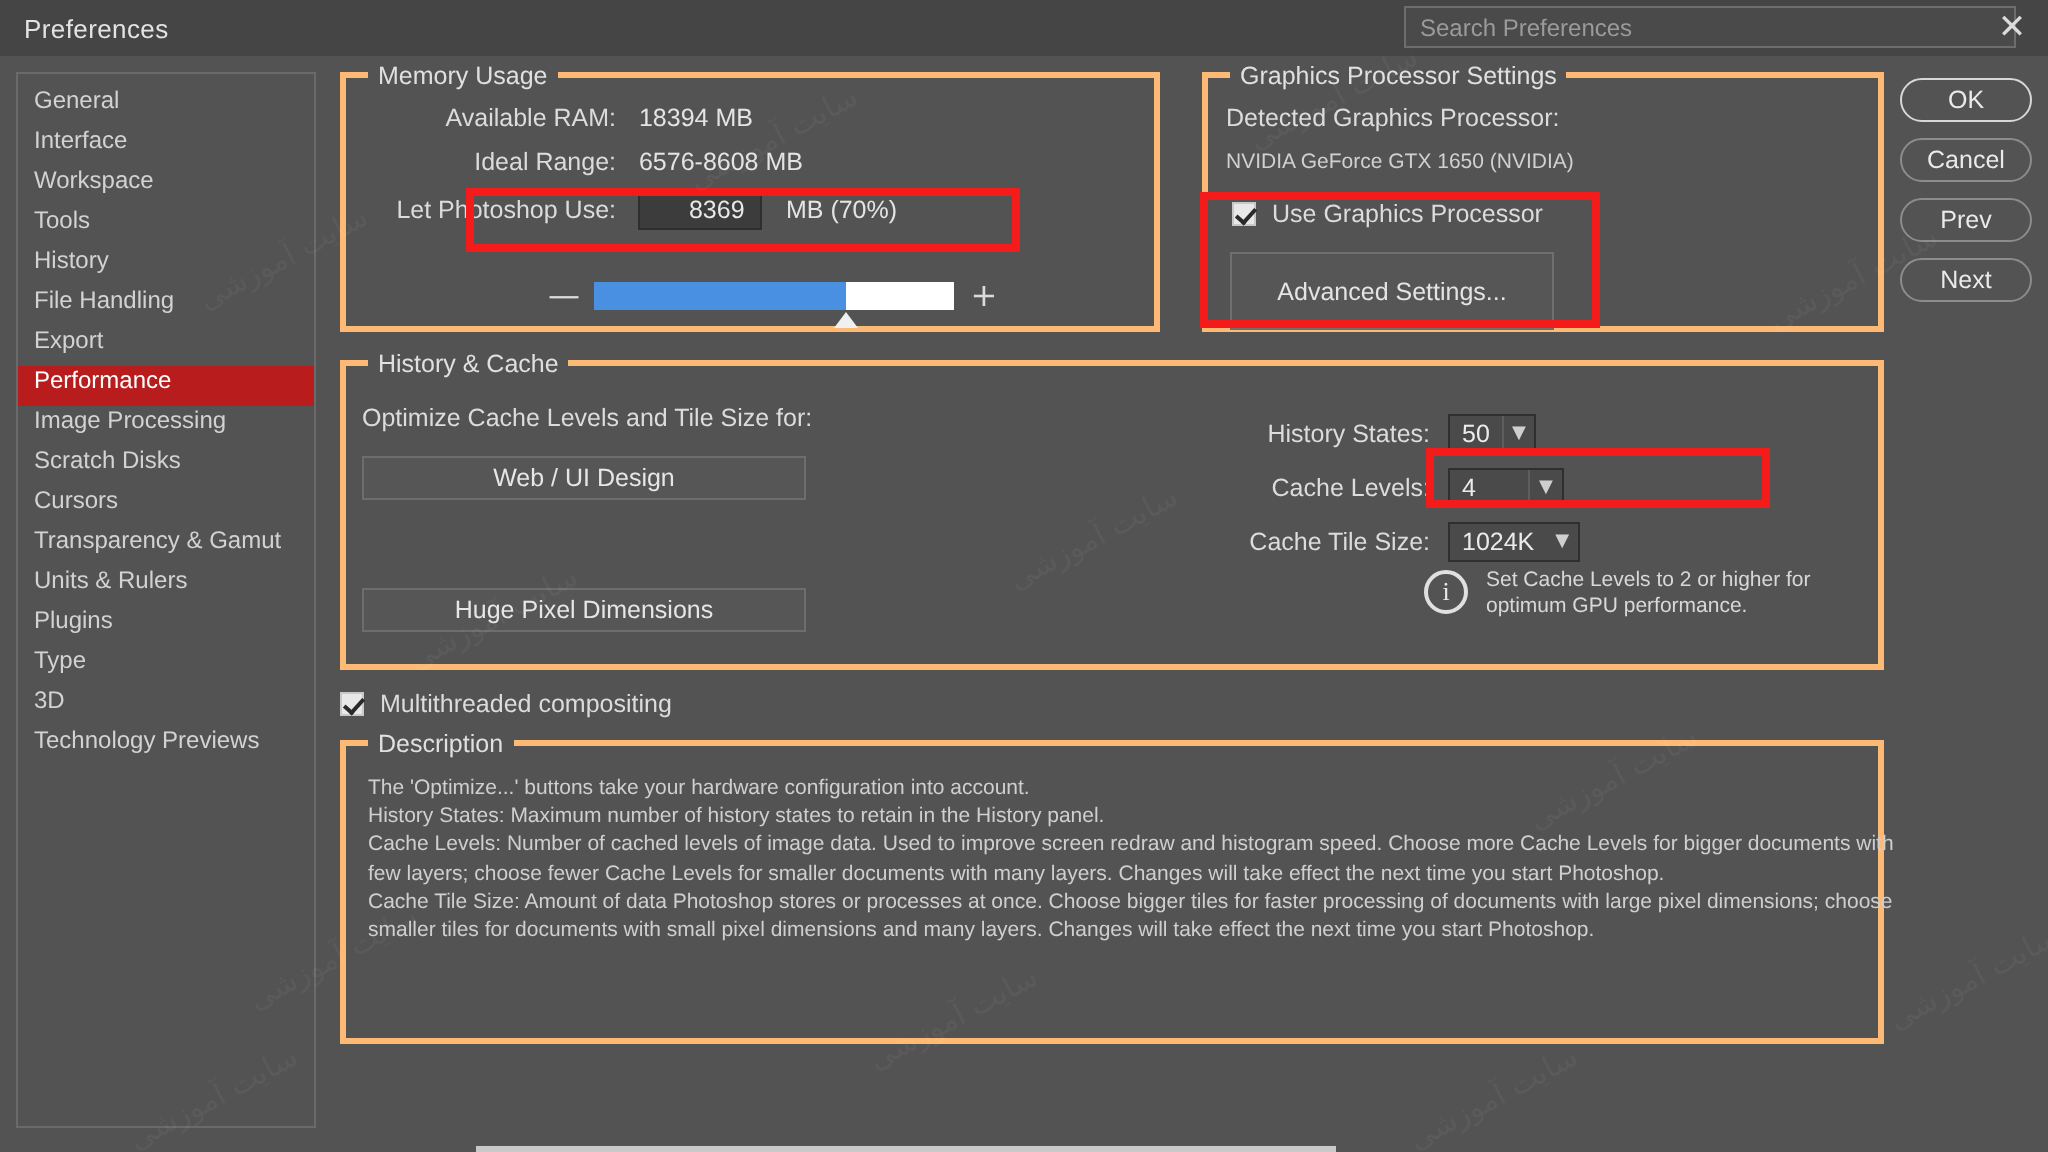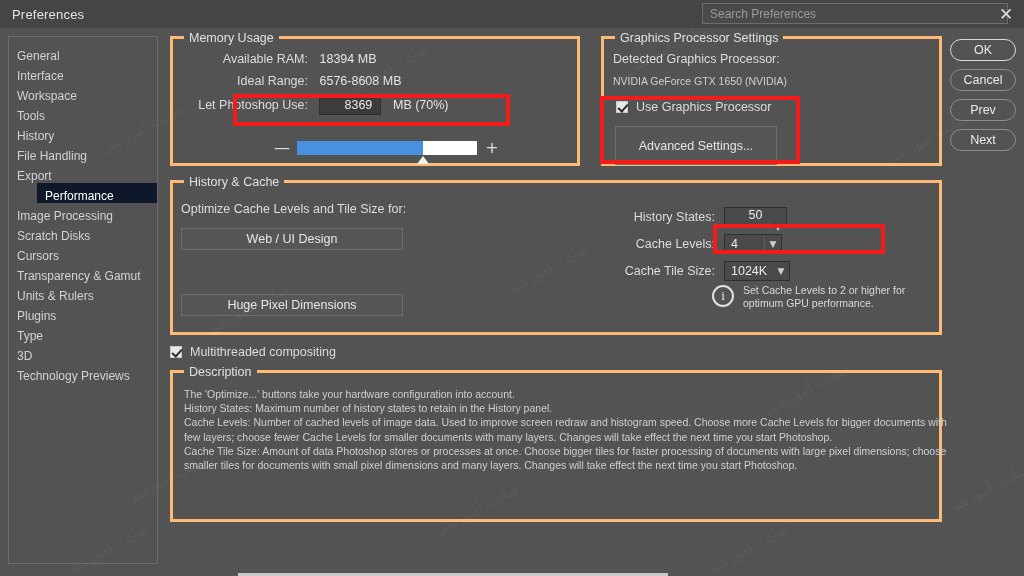--- a/index.html
+++ b/index.html
@@ -52,29 +52,28 @@
   
   .sidebar {
     position: absolute; left: 8px; top: 36px;
     width: 150px; height: 528px;
     background: #535353;
     border: 1px solid #6a6a6a;
     padding-top: 6px;
   }
   .side-item {
     height: 20px;
-    display: flex; align-items: flex-end;
+    display: flex; align-items: flex-start;
     padding-left: 8px;
     font-size: 12px;
     color: #d2d2d2;
   }
   .side-item.selected {
-    background: #0f172a;
+    background: #b91c1c;
     color: #ffffff;
-    margin-left: 28px;
   }
 
   
   .group {
     position: absolute;
     border: 3px solid #fdba74;
   }
   .group > .legend {
     position: absolute;
     top: -8px; left: 11px;
@@ -425,21 +424,21 @@
   <div class="group" id="grp-hist">
     <div class="legend">History &amp; Cache</div>
 
     <div class="hc-label" style="left:8px; top:19px;">Optimize Cache Levels and Tile Size for:</div>
 
     <div class="opt-btn" style="top:45px;">Web / UI Design</div>
     <div class="opt-btn" style="top:111px;">Huge Pixel Dimensions</div>
 
     <div class="dd-row" style="left:438px; top:24px;">
       <span class="dd-label">History States:</span>
-      <span class="ps-select" style="width:63px;flex-direction:column;">
+      <span class="ps-select" style="width:44px;">
         <span class="val">50</span>
         <span class="caret" style="margin-left:auto;">▼</span>
       </span>
     </div>
 
     <div class="dd-row" style="left:438px; top:51px;">
       <span class="dd-label">Cache Levels:</span>
       <span class="ps-select" style="width:58px;">
         <span class="val">4</span>
         <span class="caret" style="margin-left:auto;">▼</span>

